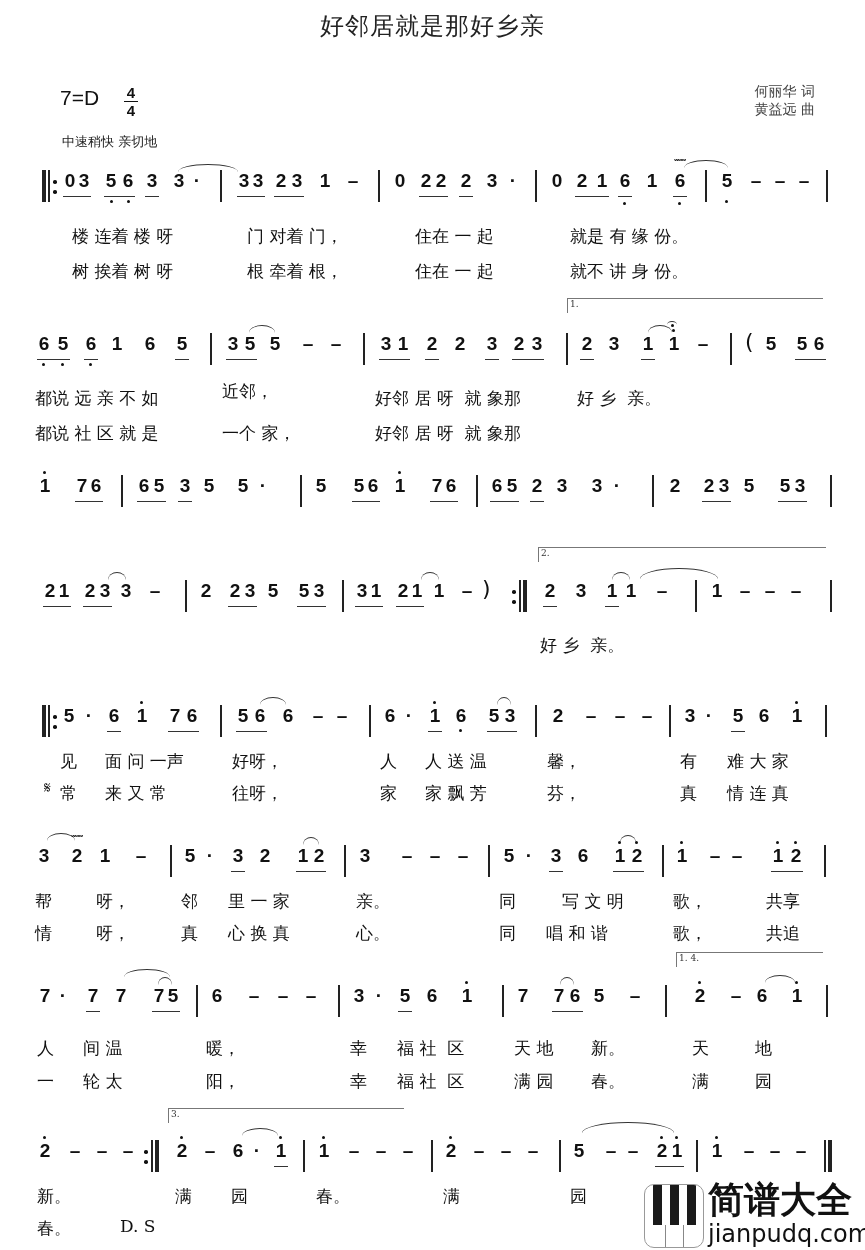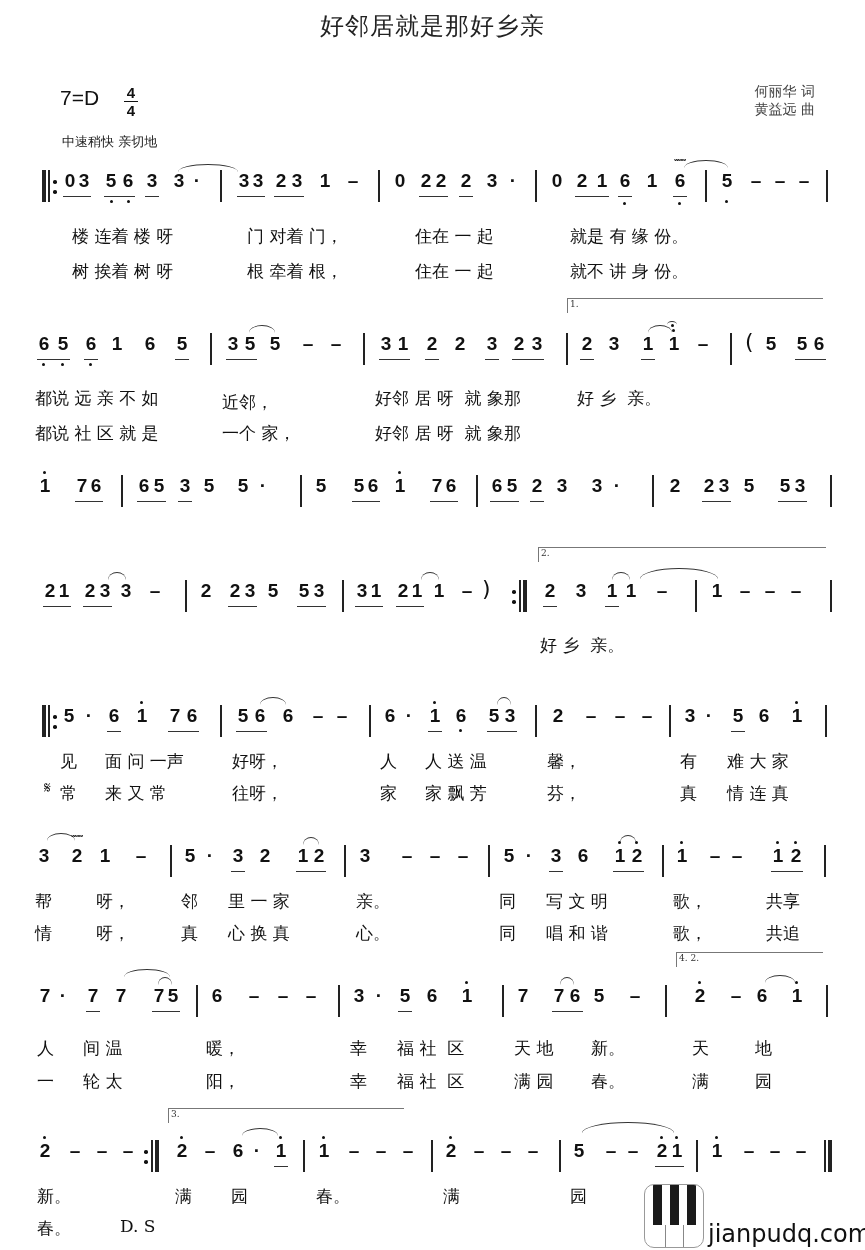--- a/index.html
+++ b/index.html
@@ -168,21 +168,21 @@
   <div class="tie" style="left:648px;top:2px;width:24px"></div>
   <span class="n" style="left:696px">–</span>
   <div class="bl" style="left:730px"></div>
   <span class="paren" style="left:745px">(</span>
   <span class="n" style="left:764px">5</span>
   <span class="n" style="left:795px">5</span>
   <span class="n" style="left:812px">6</span>
   <div class="ul" style="left:795px;width:31px"></div>
 </div>
 <div class="lyric" style="left:35px;top:387px">都说 远 亲 不 如</div>
-<div class="lyric" style="left:222px;top:391px">近邻，</div>
+<div class="lyric" style="left:222px;top:380px">近邻，</div>
 <div class="lyric" style="left:375px;top:387px">好邻 居 呀  就 象那</div>
 <div class="lyric" style="left:577px;top:387px">好 乡  亲。</div>
 <div class="lyric" style="left:35px;top:422px">都说 社 区 就 是</div>
 <div class="lyric" style="left:222px;top:422px">一个 家，</div>
 <div class="lyric" style="left:375px;top:422px">好邻 居 呀  就 象那</div>
 
 <div class="row" style="top:465px">
   <span class="n" style="left:38px">1</span>
   <div class="dot-high" style="left:43px"></div>
   <span class="n" style="left:75px">7</span>
@@ -399,35 +399,35 @@
   <div class="dot-high" style="left:794px"></div>
   <div class="ul" style="left:771px;width:32px"></div>
   <div class="bl" style="left:824px"></div>
 </div>
 <div class="lyric" style="left:35px;top:890px">帮</div>
 <div class="lyric" style="left:96px;top:890px">呀，</div>
 <div class="lyric" style="left:181px;top:890px">邻</div>
 <div class="lyric" style="left:228px;top:890px">里 一 家</div>
 <div class="lyric" style="left:356px;top:890px">亲。</div>
 <div class="lyric" style="left:499px;top:890px">同</div>
-<div class="lyric" style="left:546px;top:890px">写 文 明</div>
+<div class="lyric" style="left:562px;top:890px">写 文 明</div>
 <div class="lyric" style="left:673px;top:890px">歌，</div>
 <div class="lyric" style="left:766px;top:890px">共享</div>
 <div class="lyric" style="left:35px;top:922px">情</div>
 <div class="lyric" style="left:96px;top:922px">呀，</div>
 <div class="lyric" style="left:181px;top:922px">真</div>
 <div class="lyric" style="left:228px;top:922px">心 换 真</div>
 <div class="lyric" style="left:356px;top:922px">心。</div>
 <div class="lyric" style="left:499px;top:922px">同</div>
 <div class="lyric" style="left:546px;top:922px">唱 和 谐</div>
 <div class="lyric" style="left:673px;top:922px">歌，</div>
 <div class="lyric" style="left:766px;top:922px">共追</div>
 
 <div class="volta" style="left:676px;top:952px;width:146px">
-    <span>4. 2.</span>
+    <span>1. 4.</span>
   </div>
 <div class="row" style="top:975px">
   <span class="n" style="left:38px">7</span>
   <span class="n" style="left:56px">·</span>
   <span class="n" style="left:86px">7</span>
   <div class="ul" style="left:86px;width:14px"></div>
   <span class="n" style="left:114px">7</span>
   <span class="n" style="left:152px">7</span>
   <span class="n" style="left:166px">5</span>
   <div class="ul" style="left:152px;width:28px"></div>
@@ -548,14 +548,15 @@
 <div class="ds" style="left:120px;top:1216px">D. S</div>
 
 <div class="logo">
   <div class="piano">
     <div class="bk" style="left:8px"></div>
     <div class="bk" style="left:25px"></div>
     <div class="bk" style="left:42px"></div>
     <div class="ln" style="left:20px"></div>
     <div class="ln" style="left:38px"></div>
   </div>
+  <div class="logo-cn">简谱大全</div>
   <div class="logo-en">jianpudq.com</div>
 </div>
 
 </body></html>

